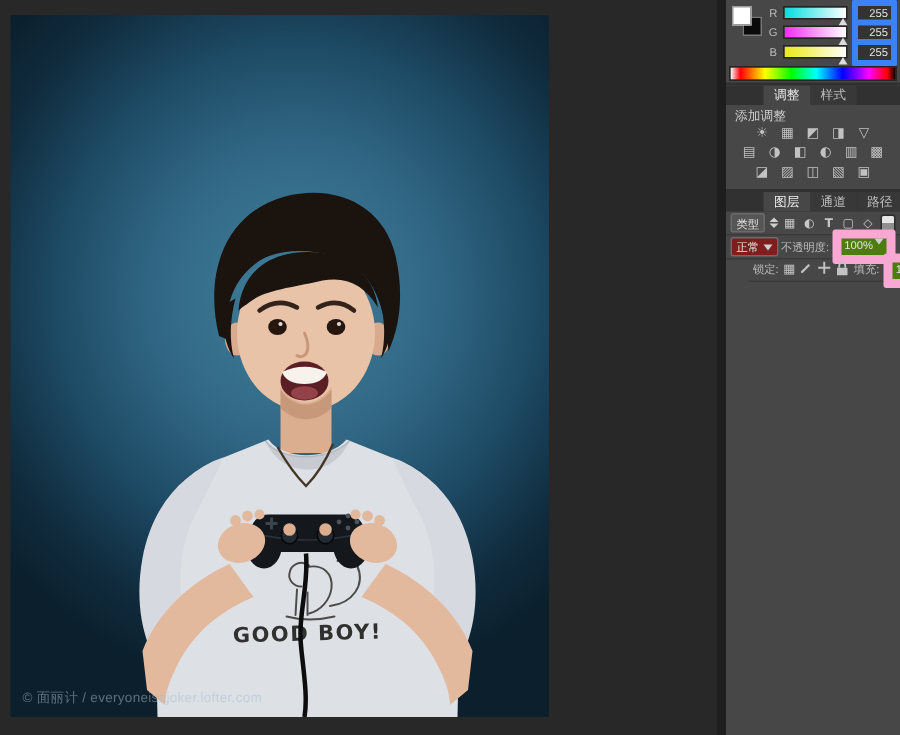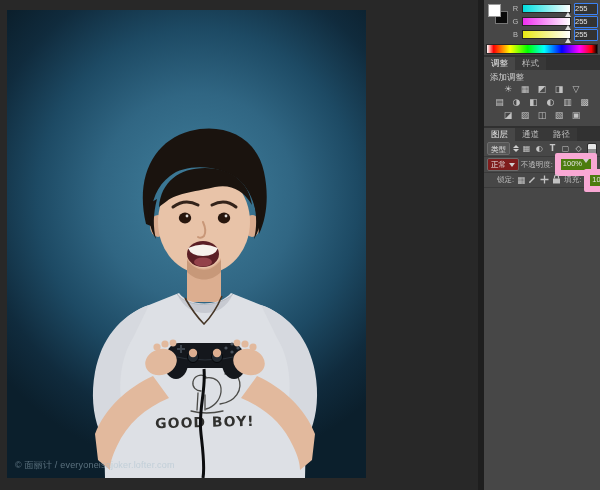--- a/index.html
+++ b/index.html
@@ -25,26 +25,26 @@
   .swatch.bg{left:11px;top:11px;background:#0a0a0a;border-color:#777;}
   .ch-row{display:flex;align-items:center;height:13px;margin-left:28px;margin-right:2px;gap:3px;}
   .ch-label{width:7px;font-size:7.5px;color:#bdbdbd;text-align:center;}
   .ch-bar{position:relative;flex:1;height:7px;border:1px solid #252525;}
   .ch-r{background:linear-gradient(to right,#00dede,#ffffff);}
   .ch-g{background:linear-gradient(to right,#ee2fee,#ffffff);}
   .ch-b{background:linear-gradient(to right,#eaea12,#ffffff);}
   .ch-thumb{position:absolute;right:-1px;bottom:-5px;width:0;height:0;
             border-left:3px solid transparent;border-right:3px solid transparent;
             border-bottom:5px solid #dcdcdc;}
-  .ch-val{width:20px;height:10px;line-height:10px;background:#333;border:1px solid #3b82f6;
-          border-radius:1px;font-size:7.5px;color:#e2e2e2;text-align:left;padding-right:2px;}
+  .ch-val{width:20px;height:10px;line-height:10px;background:#333;border:4px solid #3b82f6;
+          border-radius:1px;font-size:7.5px;color:#e2e2e2;text-align:right;padding-right:2px;}
   .spectrum{height:8px;margin:3px 2px 0 2px;border:1px solid #262626;
     background:linear-gradient(to right,#fff 0%,#f00 6%,#ff0 21%,#0f0 37%,#0ff 52%,#00f 68%,#f0f 84%,#f00 95%,#000 100%);}
   
-  .tabstrip{display:flex;background:#313131;height:13px;white-space:nowrap;overflow:hidden;}
+  .tabstrip{display:flex;background:#313131;height:13px;white-space:nowrap;overflow:hidden;padding-left:25px;}
   .tab{padding:0 7px;line-height:13px;font-size:8.5px;color:#bdbdbd;background:#383838;}
   .tab.active{background:#474747;color:#ededed;}
   
   .adj-panel{height:69px;overflow:hidden;}
   .add-label{height:13px;line-height:14px;padding-left:6px;font-size:8.5px;color:#cfcfcf;}
   .adj-row{display:flex;justify-content:center;align-items:center;gap:2px;height:13px;}
   .adj-icon{width:15px;height:11px;line-height:11px;text-align:center;color:#c2c2c2;font-size:9px;
             font-family:"DejaVu Sans",sans-serif;cursor:default;}
   
   .layers-panel{position:relative;height:360px;overflow:hidden;}
@@ -58,21 +58,21 @@
   .filter-ic{width:11px;text-align:center;font-size:8px;color:#c6c6c6;font-family:"DejaVu Sans",sans-serif;}
   .toggle{margin-left:auto;width:8px;height:10px;border:1px solid #2c2c2c;border-radius:2px;
           background:linear-gradient(#e6e6e6 45%,#8f8f8f 46%);}
   .blend-row{display:flex;align-items:center;height:15px;padding:0 3px;gap:2px;border-bottom:1px solid #3a3a3a;white-space:nowrap;}
   .selectbox{display:flex;align-items:center;width:54px;height:11px;background:#7f1d1d;border:1px solid #6b6b6b;
              border-radius:2px;padding:0 3px;font-size:7.5px;color:#e8e8e8;}
   .caret{width:0;height:0;margin-left:auto;border-left:3px solid transparent;border-right:3px solid transparent;border-top:4px solid #d0d0d0;}
   .plabel{font-size:7.5px;color:#bdbdbd;}
   .valuebox{display:flex;height:11px;background:#4d7c0f;border:6px solid #f9a8d4;
             border-radius:2px;padding:0 2px;font-size:7.5px;color:#e4e4e4;gap:1px;}
-  .lock-row{display:flex;align-items:center;height:14px;padding:0 13px;gap:3px;border-bottom:1px solid #3a3a3a;white-space:nowrap;}
+  .lock-row{display:flex;align-items:center;height:14px;padding:0 3px;gap:3px;border-bottom:1px solid #3a3a3a;white-space:nowrap;margin-left:15px;}
   .lock-ic{width:10px;text-align:center;color:#c2c2c2;font-size:8.5px;font-family:"DejaVu Sans",sans-serif;line-height:10px;}
   .layer-row{display:flex;align-items:center;height:21px;border-bottom:1px solid #3e3e3e;}
   .layer-row.selected{background:#4d6070;}
   .eye-cell{width:16px;height:100%;display:flex;align-items:center;justify-content:center;border-right:1px solid #3b3b3b;}
   .thumb{position:relative;width:24px;height:17px;margin:0 4px 0 3px;box-sizing:border-box;}
   .thumb.t1{background:#ececec;border:1px solid #dedede;}
   .thumb.t1 .head{position:absolute;left:9px;top:2px;width:5px;height:5px;background:#241c16;border-radius:50%;}
   .thumb.t1 .body{position:absolute;left:5px;bottom:1px;width:12px;height:7px;background:#ccd0d6;border-radius:45% 45% 0 0;}
   .thumb.t2{background:radial-gradient(circle at 50% 42%,#3d7b97 0%,#1c4258 70%,#122c3c 100%);border:1px solid #000;}
   .layer-name{font-size:8.5px;color:#e4e4e4;white-space:nowrap;}

